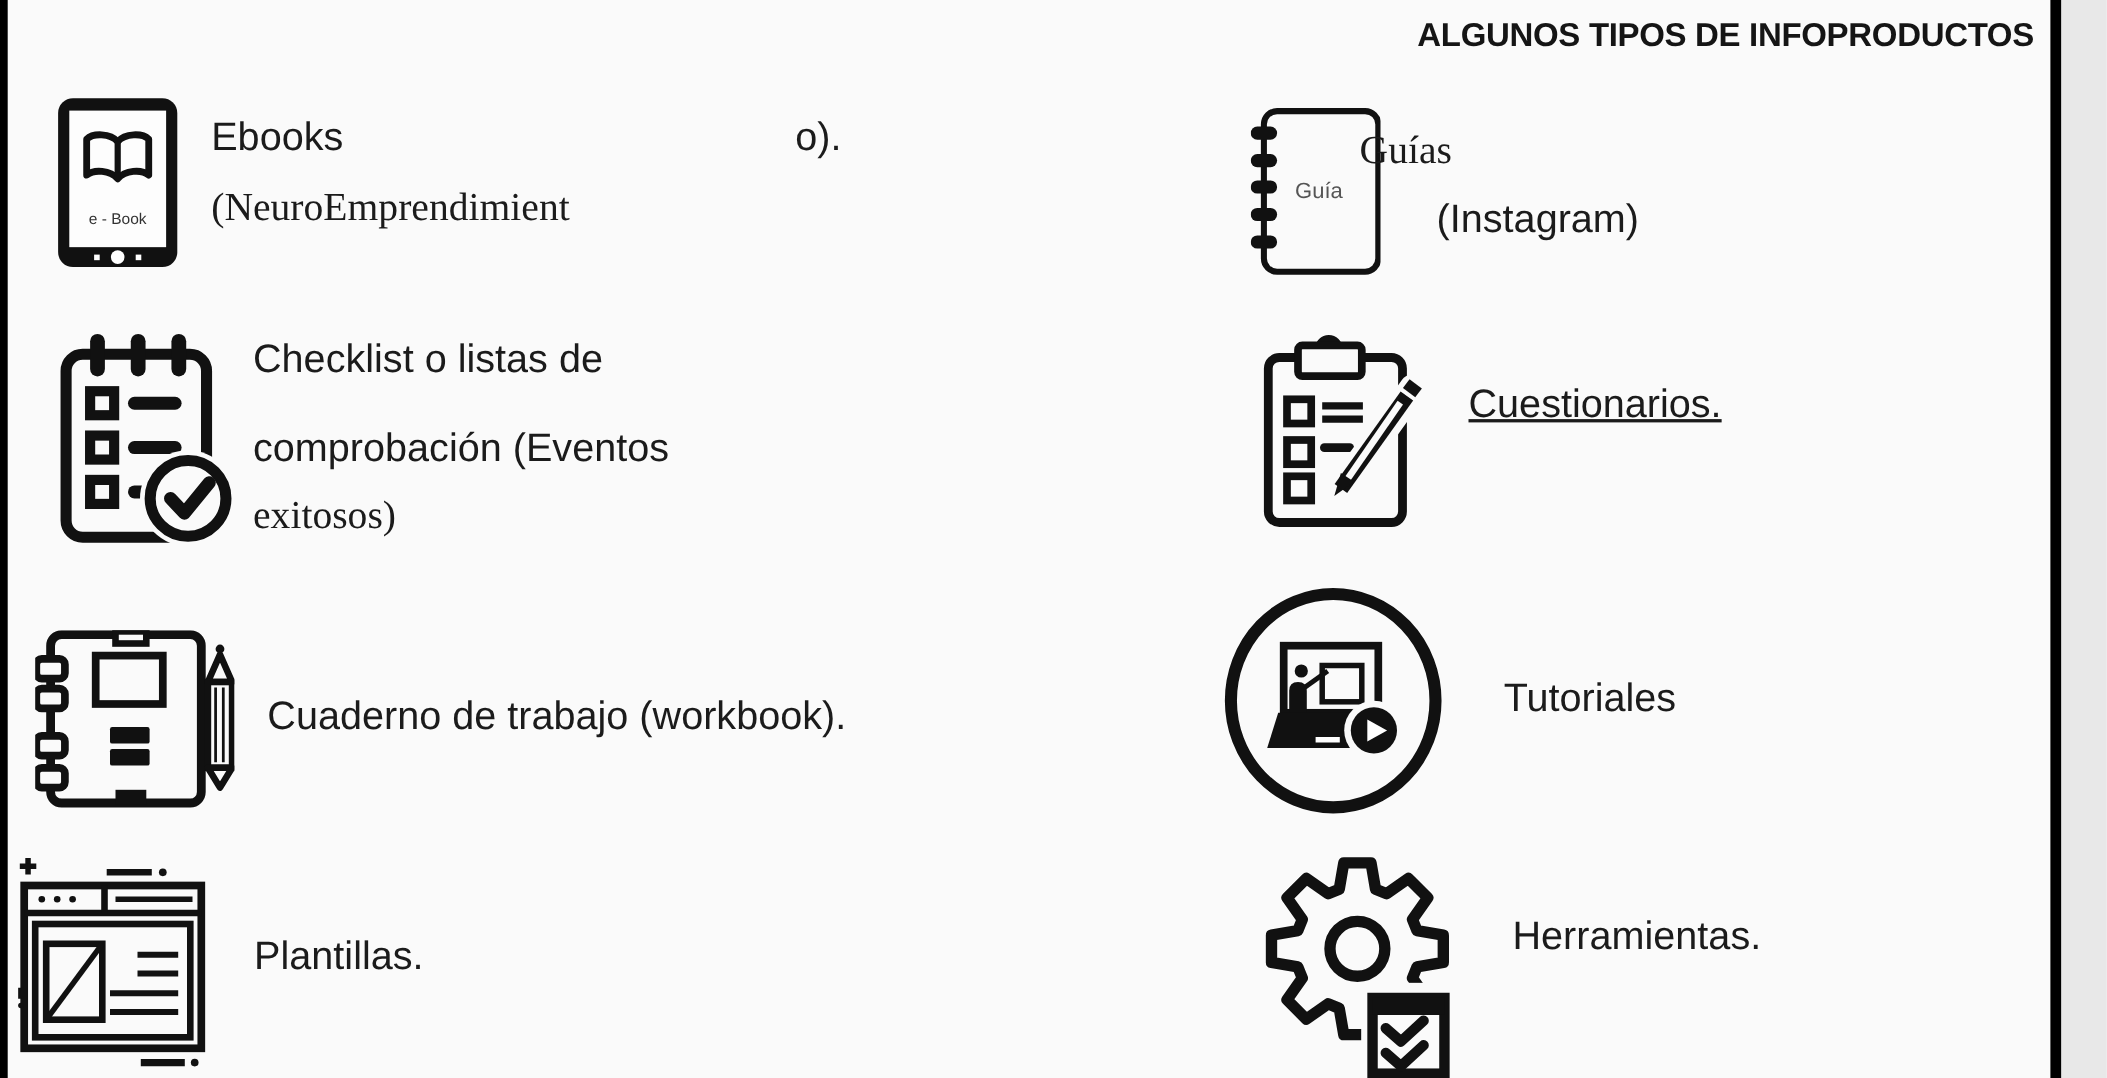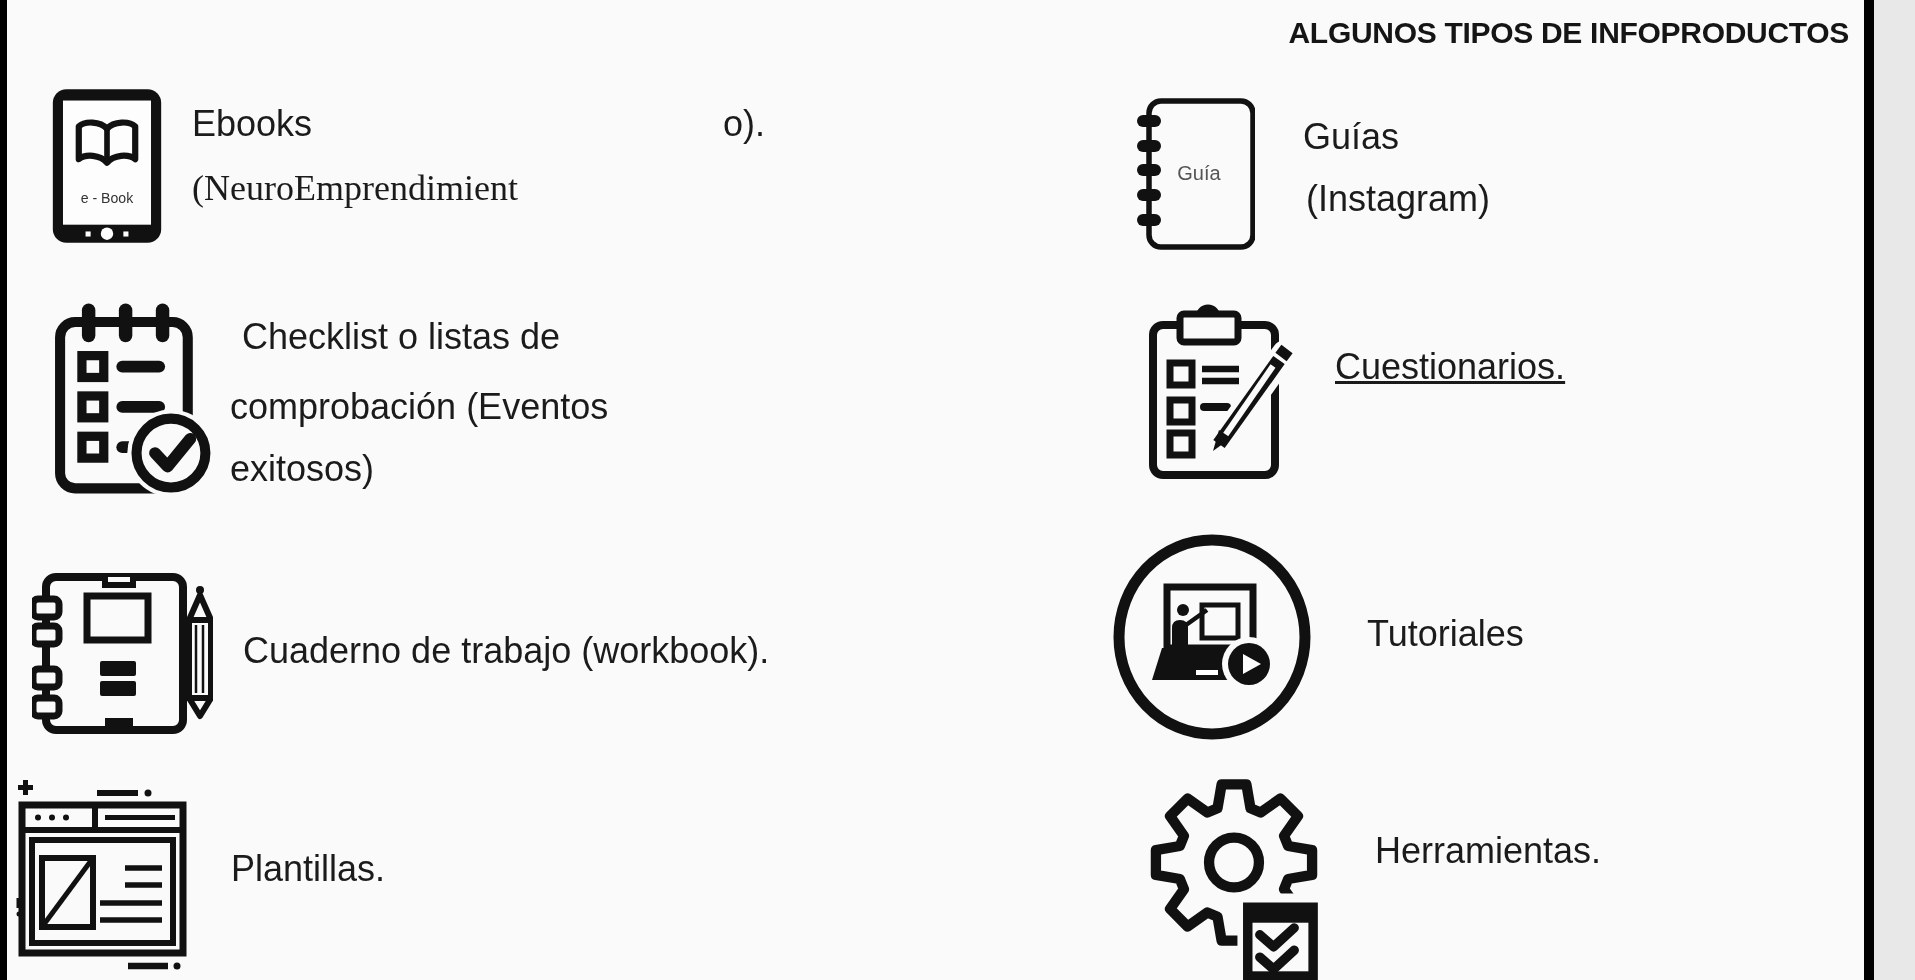--- a/index.html
+++ b/index.html
@@ -58,23 +58,23 @@
       <rect class="ic" x="19" y="33" width="13" height="13" stroke-width="5.5"></rect>
       <rect class="ic" x="19" y="57" width="13" height="13" stroke-width="5.5"></rect>
       <rect class="ic" x="19" y="81" width="13" height="13" stroke-width="5.5"></rect>
       <line x1="43" y1="39.5" x2="65" y2="39.5" stroke="#111" stroke-width="7" stroke-linecap="round"></line>
       <line x1="43" y1="63.5" x2="65" y2="63.5" stroke="#111" stroke-width="7" stroke-linecap="round"></line>
       <line x1="43" y1="87.5" x2="56" y2="87.5" stroke="#111" stroke-width="7" stroke-linecap="round"></line>
       <circle cx="72" cy="91" r="26" fill="#fafafa"></circle>
       <circle class="ic" cx="72" cy="91" r="20.5" stroke-width="6"></circle>
       <path d="M62.5 91 L70 99 L83.5 82.5" fill="none" stroke="#111" stroke-width="7" stroke-linecap="round" stroke-linejoin="round"></path>
     </svg>
-    <div class="line" style="left:230px;top:316px;margin-left:12px;">Checklist o listas de</div>
+    <div class="line" style="left:230px;top:305px;">Checklist o listas de</div>
     <div class="line" style="left:230px;top:386px;">comprobación (Eventos</div>
-    <div class="line" style="left:230px;top:448px;">exitosos)</div>
+    <div class="line" style="left:230px;top:448px;font-family:Liberation Serif, serif;">exitosos)</div>
   </div>
 
   <div>
     <svg style="left:32px;top:573px;" width="181" height="165" viewBox="0 0 181 165">
       <rect class="ic" x="14" y="4" width="137" height="153" rx="10" stroke-width="8"></rect>
       <rect class="ic" x="1" y="26" width="26" height="18" rx="5" stroke-width="7"></rect>
       <rect class="ic" x="1" y="53" width="26" height="18" rx="5" stroke-width="7"></rect>
       <rect class="ic" x="1" y="96" width="26" height="18" rx="5" stroke-width="7"></rect>
       <rect class="ic" x="1" y="125" width="26" height="18" rx="5" stroke-width="7"></rect>
       <rect class="ic" x="73" y="1" width="28" height="11" stroke-width="6"></rect>
@@ -123,21 +123,21 @@
   <div>
     <svg style="left:1137px;top:98px;" width="118" height="152" viewBox="0 0 118 152">
       <rect class="ic" x="12" y="3" width="104" height="146" rx="12" stroke-width="5.5"></rect>
       <rect x="0" y="17" width="24" height="12" rx="6" fill="#111"></rect>
       <rect x="0" y="42" width="24" height="12" rx="6" fill="#111"></rect>
       <rect x="0" y="66" width="24" height="12" rx="6" fill="#111"></rect>
       <rect x="0" y="91" width="24" height="12" rx="6" fill="#111"></rect>
       <rect x="0" y="116" width="24" height="12" rx="6" fill="#111"></rect>
       <text x="62" y="82" font-size="20" fill="#555" text-anchor="middle">Guía</text>
     </svg>
-    <div class="line" style="left:1303px;top:116px;">Guías</div>
+    <div class="line" style="left:1236px;top:116px;font-family:Liberation Serif, serif;">Guías</div>
     <div class="line" style="left:1306px;top:178px;text-align:right;">(Instagram)</div>
   </div>
 
   <div>
     <svg style="left:1145px;top:303px;" width="152" height="178" viewBox="0 0 152 178">
       <rect class="ic" x="8" y="22" width="122" height="150" rx="10" stroke-width="8"></rect>
       <circle class="ic" cx="63" cy="14" r="9" stroke-width="7"></circle>
       <rect class="ic" x="35" y="11" width="58" height="28" rx="4" stroke-width="7"></rect>
       <rect class="ic" x="25" y="60" width="22" height="22" stroke-width="7"></rect>
       <rect class="ic" x="25" y="97" width="22" height="22" stroke-width="7"></rect>

